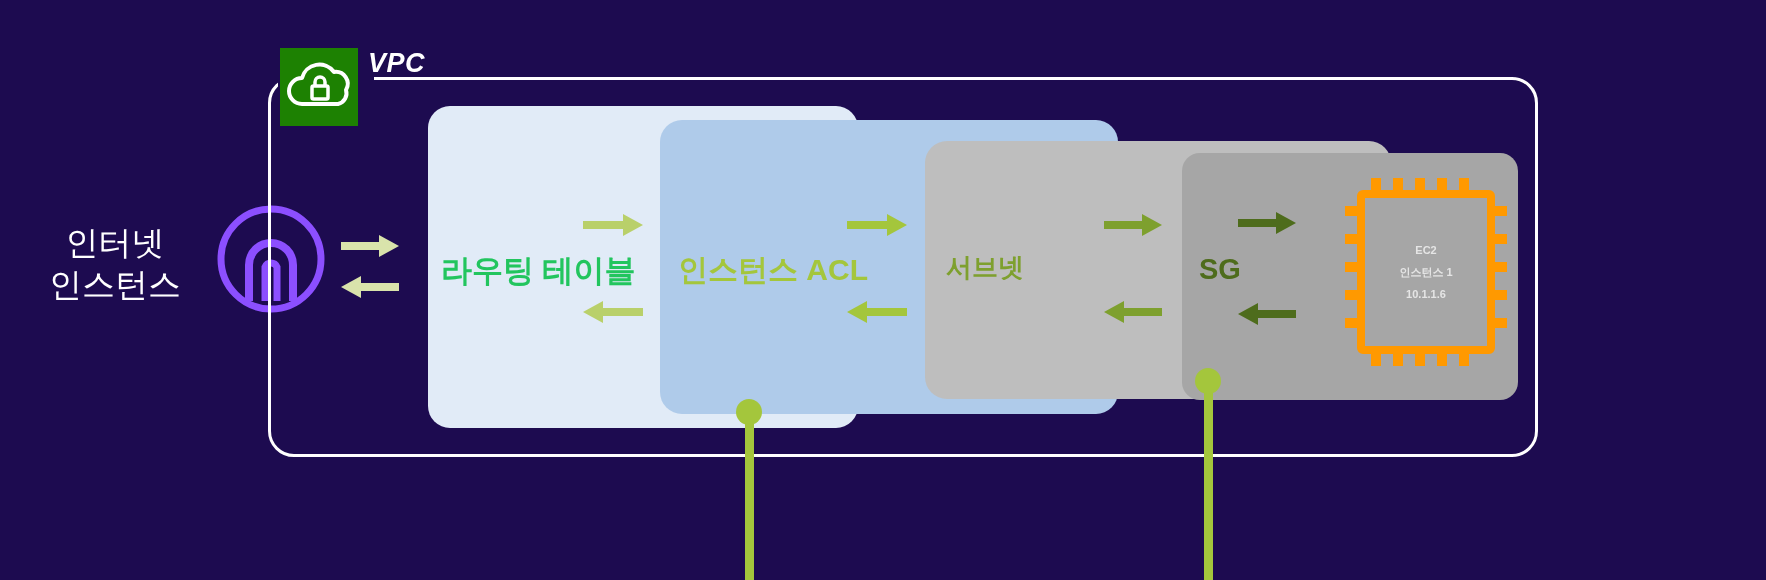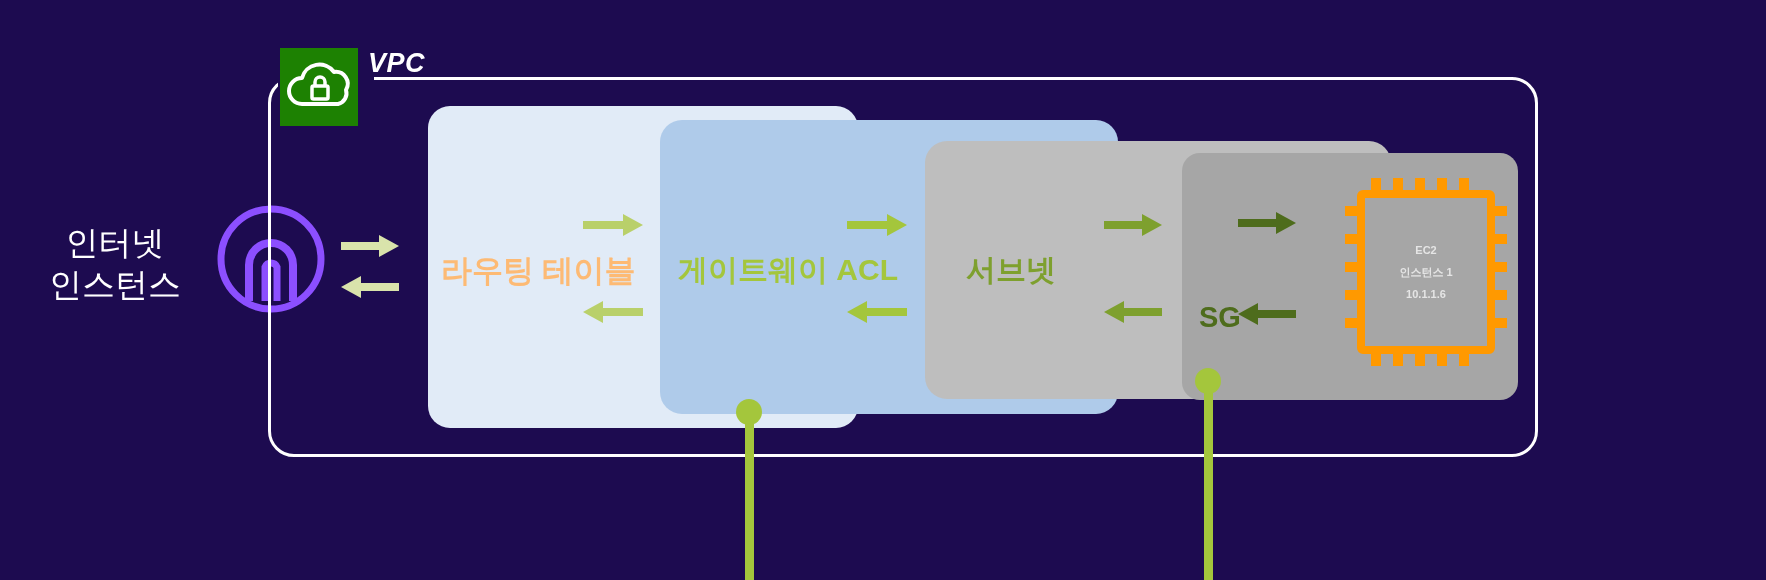--- a/index.html
+++ b/index.html
@@ -98,21 +98,21 @@
     left: 428px;
     top: 106px;
     width: 430px;
     height: 322px;
     background: #e1ebf7;
   }
   #label-routing {
     left: 441px;
     top: 250px;
     font-size: 31px;
-    color: #fdba74;
+    color: #22c55e;
   }
 
   #layer-acl {
     left: 660px;
     top: 120px;
     width: 458px;
     height: 294px;
     background: #afcbea;
   }
   #label-acl {
@@ -123,40 +123,39 @@
   }
 
   #layer-subnet {
     left: 925px;
     top: 141px;
     width: 466px;
     height: 258px;
     background: #bebebe;
   }
   #label-subnet {
-    left: 966px;
+    left: 946px;
     top: 250px;
-    font-size: 30px;
+    font-size: 26px;
     color: #7ea02e;
   }
 
   #layer-sg {
     left: 1182px;
     top: 153px;
     width: 336px;
     height: 247px;
     background: #a6a6a6;
     border-radius: 18px;
   }
   #label-sg {
     left: 1199px;
     top: 253px;
     font-size: 29px;
     color: #4e6c1c;
-    margin-top: 48px;
   }
 
   
   #ec2-chip {
     position: absolute;
     left: 1345px;
     top: 178px;
     width: 162px;
     height: 188px;
   }
@@ -259,21 +258,21 @@
       <rect x="32" y="38" width="16" height="13" rx="1.5" fill="none" stroke="#ffffff" stroke-width="3.5"></rect>
       <path d="M 35 38 L 35 34 A 5 5 0 0 1 45 34 L 45 38" fill="none" stroke="#ffffff" stroke-width="3.5"></path>
     </svg>
   </div>
   <div id="vpc-title">VPC</div>
 
   <div class="layer" id="layer-routing"></div>
   <div class="layer-label" id="label-routing">라우팅 테이블</div>
 
   <div class="layer" id="layer-acl"></div>
-  <div class="layer-label" id="label-acl">게이트웨이 ACL</div>
+  <div class="layer-label" id="label-acl">인스턴스 ACL</div>
 
   <div class="layer" id="layer-subnet"></div>
   <div class="layer-label" id="label-subnet">서브넷</div>
 
   <div class="layer" id="layer-sg"></div>
   <div class="layer-label" id="label-sg">SG</div>
 
   <div class="arrow" style="left:583px; top:214px; width:60px;">
     <div class="shaft" style="left:0; width:44px; background:#b9d06a;"></div>
     <div class="head" style="left:40px; border-left:20px solid #b9d06a;"></div>

